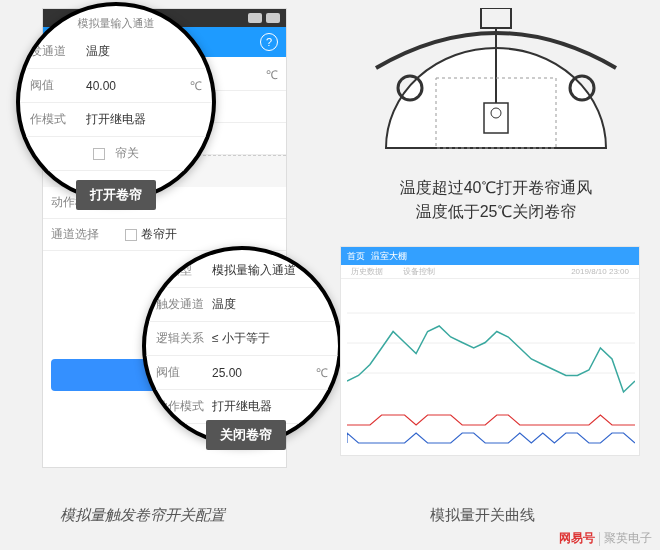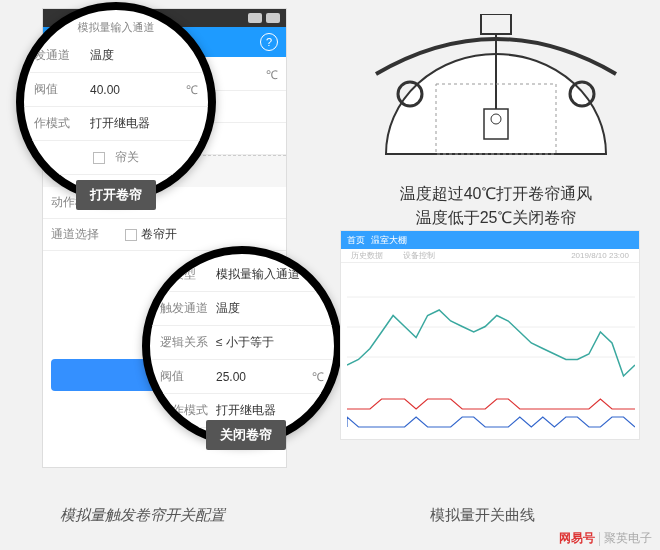--- a/index.html
+++ b/index.html
@@ -15,38 +15,38 @@
   .form-area { padding: 2px 0; }
   .row { display: flex; align-items: center; height: 32px; border-bottom: 1px solid #eee; padding: 0 8px; font-size: 12px; color: #666; background: #fff; }
   .row.gray { background: #f6f6f6; }
   .row .lab { width: 74px; flex-shrink: 0; color: #888; }
   .row .val { flex: 1; color: #333; }
   .row .u { color: #888; }
   .dash { border-top: 1px dashed #ccc; border-bottom: none; }
   
   .submit-btn { margin: 8px 8px; height: 32px; background: #3490ff; color: #fff; display: flex; align-items: center; justify-content: center; border-radius: 4px; font-size: 13px; }
   
-  .lens { position: absolute; width: 200px; height: 200px; border: 8px solid #000000; border-radius: 50%; background: #fff; overflow: hidden; box-shadow: 0 2px 10px rgba(0,0,0,.25); }
+  .lens { position: absolute; width: 200px; height: 200px; border: 4px solid #000000; border-radius: 50%; background: #fff; overflow: hidden; box-shadow: 0 2px 10px rgba(0,0,0,.25); }
   .lens-top { left: 6px; top: -6px; }
   .lens-bottom { left: 132px; top: 238px; }
   .lens-tag { position: absolute; background: #555; color: #fff; font-size: 13px; padding: 6px 14px; border-radius: 2px; font-weight: bold; }
   .lens-tag-top { left: 66px; top: 172px; }
   .lens-tag-bottom { left: 196px; top: 412px; }
   .lens-inner { padding: 10px 0 0 0; }
   .lens-inner .head { text-align:center; font-size:11px; color:#888; padding-bottom:4px;}
   .lrow { display: flex; align-items: center; height: 34px; border-bottom: 1px solid #eee; padding: 0 10px; font-size: 12px; }
   .lrow .ll { width: 56px; color:#888; flex-shrink:0; overflow:hidden; }
   .lrow .lv { flex:1; color:#333; }
   .lrow .lu { color:#888; }
   
-  .panel-right { position: absolute; left: 340px; top: 14px; width: 312px; }
+  .panel-right { position: absolute; left: 340px; top: 8px; width: 312px; }
   .dome-wrap { width: 260px; height: 160px; margin: 0 auto; position: relative; }
   .caption { text-align: center; font-size: 16px; color: #333; line-height: 1.5; margin-top: 8px; }
   
-  .chart-box { width: 300px; height: 210px; background: #fff; border: 1px solid #e5e5e5; position: relative; font-size: 8px; color: #999; }
+  .chart-box { margin-top: 22px; width: 300px; height: 210px; background: #fff; border: 1px solid #e5e5e5; position: relative; font-size: 8px; color: #999; }
   .chart-head { height: 18px; background: #33a0ff; display:flex; align-items:center; padding:0 6px; gap:6px; }
   .chart-head .crumb { color:#fff; font-size:9px; }
   .chart-tabs { height:14px; border-bottom:1px solid #eee; display:flex; gap:20px; padding:0 10px; font-size:8px; color:#bbb; align-items:center;}
   .chart-area { position:absolute; left:6px; right:6px; top:46px; height:110px; }
   .digital-area { position:absolute; left:6px; right:6px; bottom:8px; height:36px; }
   
   .bottom-left-cap { position:absolute; left:60px; top:506px; font-size:15px; color:#555;font-style:italic; }
   .bottom-right-cap { position:absolute; left:430px; top:506px; font-size:15px; color:#555; }
   
   .footer { position:absolute; bottom:3px; right:8px; font-size:12px; color:#aaa; display:flex; gap:4px; align-items:center;}

